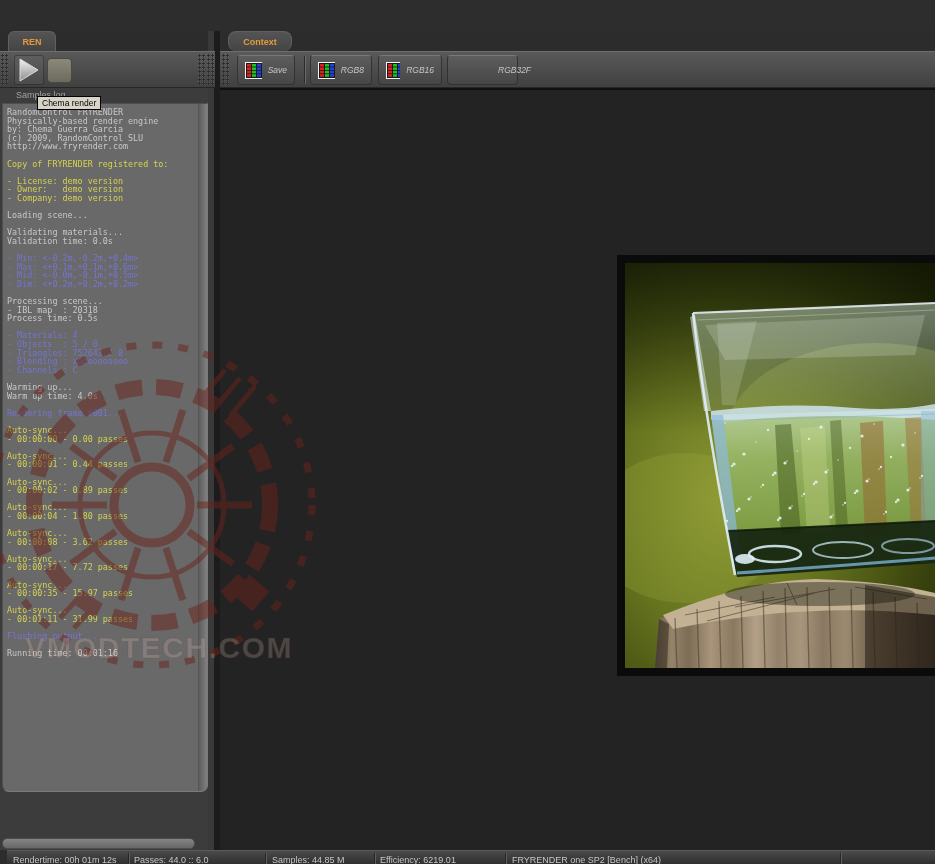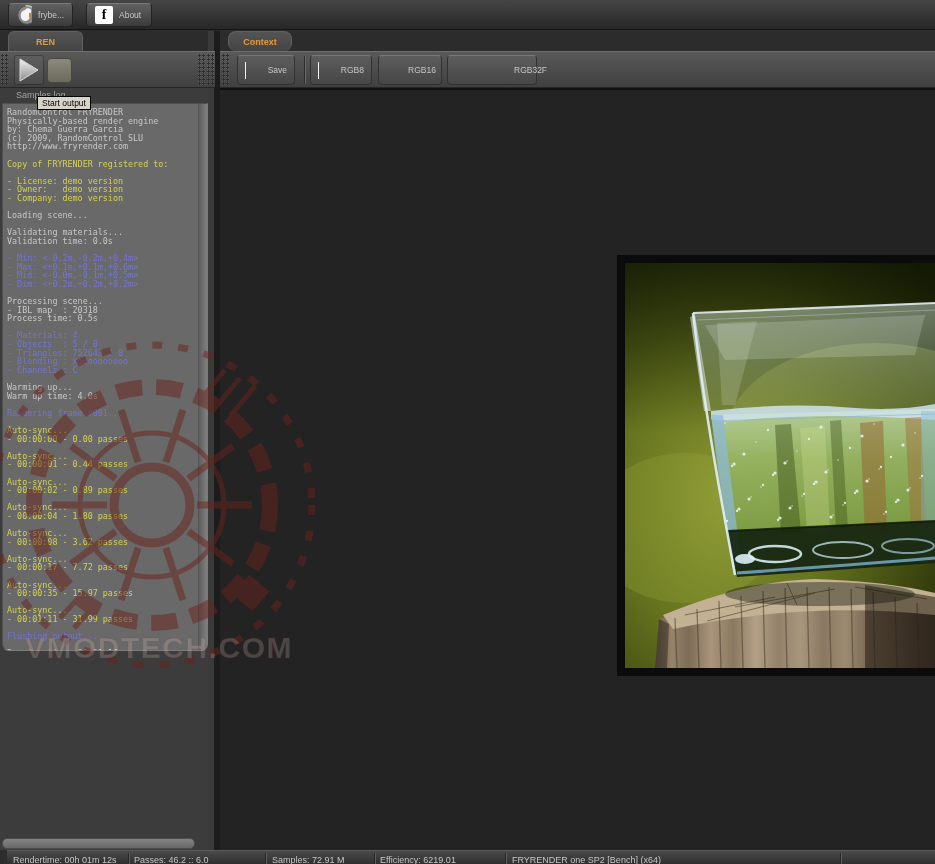--- a/index.html
+++ b/index.html
@@ -31,21 +31,21 @@
   }
   
   .tabrow { position:absolute; left:0; top:30px; width:935px; height:21px; background:#2c2c2c; }
   .tab {
     position:absolute; top:1px; height:20px; padding:0 14px;
     background:linear-gradient(#545454,#444444);
     border:1px solid #606060; border-bottom:none; border-radius:6px 6px 0 0;
     font-size:9px; font-weight:bold; color:#e79a3b;
     display:flex; align-items:center; justify-content:center;
   }
-  .tab.ren { left:8px; width:75px; }
+  .tab.ren { left:8px; width:48px; }
   .tab.context { left:228px; width:64px;border-radius:8px; }
   
   .toolbar {
     position:absolute; top:51px; height:37px;
     background:linear-gradient(#595959,#404040);
     border-top:1px solid #6e6e6e; border-bottom:1px solid #262626;
   }
   .toolbar.left-tb { left:0; width:215px; }
   .toolbar.right-tb { left:220px; width:715px; }
   .gripper {
@@ -65,36 +65,36 @@
   }
   .tooltip {
     position:absolute; left:37px; top:44px; z-index:30;
     background:#d8d4c8; border:1px solid #000; color:#000;
     font-size:8.5px; padding:1px 4px; white-space:nowrap;
   }
   .tool-btn {
     position:absolute; top:3px; height:30px; border-radius:4px;
     background:linear-gradient(#5d5d5d,#464646);
     border:1px solid #323232; border-top-color:#787878;
-    display:flex; align-items:center; gap:22px; padding:0 7px;
-    color:#c6c6c6; font-size:8.5px;
+    display:flex; align-items:center; gap:6px; padding:0 7px;
+    color:#c6c6c6; font-size:8.5px;font-style:italic;
   }
   .tool-btn.save { left:17px; width:58px; }
   .tool-btn.rgb8 { left:90px; width:62px;text-align:right; }
   .tool-btn.rgb16 { left:158px; width:64px; }
-  .tool-btn.rgb32f { left:227px; width:90px;padding-left:44px; }
+  .tool-btn.rgb32f { left:227px; width:71px;padding-left:44px; }
   .tb-sep { position:absolute; left:84px; top:4px; height:28px; width:2px;
     border-left:1px solid #2c2c2c; border-right:1px solid #6a6a6a; }
   
   .left-panel-bg { position:absolute; left:0; top:51px; width:208px; height:799px; background:#3c3c3c; }
   .panel-gap { position:absolute; left:208px; top:31px; width:12px; height:819px;
     background:linear-gradient(90deg,#3a3a3a 0 6px,#1c1c1c 6px); }
   .renderlog-label { position:absolute; left:16px; top:90px; font-size:9px; color:#a2a2a2; }
   .log-area {
-    position:absolute; left:2px; top:103px; width:206px; height:548px;
+    position:absolute; left:2px; top:103px; width:206px; height:689px;
     background:#696969; border:1px solid #4f4f4f;
     border-right-color:#7c7c7c; border-bottom-color:#7c7c7c;
     border-radius:0 0 7px 7px; overflow:hidden;text-decoration:underline;
   }
   .log-text {
     position:absolute; left:4px; top:4px; right:12px;
     font-family:"DejaVu Sans Mono",monospace; font-size:8.4px; line-height:8.6px;
     white-space:pre;
   }
   .log-line { height:8.6px; }
@@ -132,36 +132,20 @@
   .seg.s1{left:6px;} .seg.s2{left:127px;} .seg.s3{left:265px;} .seg.s4{left:373px;} .seg.s5{left:505px;}
   .seg-div { position:absolute; top:2px; height:14px; width:2px;
     border-left:1px solid #262626; border-right:1px solid #5e5e5e; }
   .sd1{left:121px;} .sd2{left:258px;} .sd3{left:367px;} .sd4{left:498px;} .sd5{left:833px;}
 </style>
 </head>
 <body>
 
 <div class="window">
 
-  <div class="topbar">
-    <div class="tb-btn frybench">
-      <svg width="20" height="20">
-        <circle cx="10" cy="10" r="9.3" fill="#8a8a8a" stroke="#4c4c4c"></circle>
-        <circle cx="10" cy="10" r="9.3" fill="none" stroke="#bdbdbd" stroke-width="1.5" stroke-dasharray="10 40" stroke-dashoffset="8"></circle>
-        <ellipse cx="8.3" cy="10.5" rx="4.6" ry="5.6" fill="#f2f2f2"></ellipse>
-        <circle cx="11" cy="6.3" r="3.1" fill="#f7f7f7"></circle>
-        <path d="M12,7.5 L17,10.5 L12,12.5 Z" fill="#d8821e"></path>
-      </svg>
-      <span>frybe...</span>
-    </div>
-    <div class="tb-btn about">
-      <span class="about-ic">f</span>
-      <span>About</span>
-    </div>
-  </div>
 
   <div class="tabrow">
     <div class="tab ren">
       <span>REN</span>
     </div>
     <div class="tab context">
       <span>Context</span>
     </div>
   </div>
 
@@ -177,21 +161,21 @@
         <defs>
           <linearGradient id="pg" x1="0" y1="0" x2="0" y2="1">
             <stop offset="0" stop-color="#f2f2f2"></stop>
               <stop offset="1" stop-color="#8e8e8e"></stop>
           </linearGradient>
         </defs>
         <polygon points="3,2 3,24 21,13" fill="url(#pg)" stroke="#dadada" stroke-width="1"></polygon>
       </svg>
     </div>
     <div class="stop-btn"></div>
-    <div class="tooltip">Start output</div>
+    <div class="tooltip">Chema render</div>
   </div>
 
   <div class="renderlog-label">Samples log</div>
 
   <div class="log-area">
     <div class="log-text"><div class="log-line c-gray">RandomControl FRYRENDER</div><div class="log-line c-gray">Physically-based render engine</div><div class="log-line c-gray">by: Chema Guerra Garcia</div><div class="log-line c-gray">(c) 2009, RandomControl SLU</div><div class="log-line c-gray">http://www.fryrender.com</div><div class="log-line c-gray">&nbsp;</div><div class="log-line c-yellow">Copy of FRYRENDER registered to:</div><div class="log-line c-gray">&nbsp;</div><div class="log-line c-yellow">- License: demo version</div><div class="log-line c-yellow">- Owner:   demo version</div><div class="log-line c-yellow">- Company: demo version</div><div class="log-line c-gray">&nbsp;</div><div class="log-line c-gray">Loading scene...</div><div class="log-line c-gray">&nbsp;</div><div class="log-line c-gray">Validating materials...</div><div class="log-line c-gray">Validation time: 0.0s</div><div class="log-line c-gray">&nbsp;</div><div class="log-line c-blue">- Min: &lt;-0.2m,-0.2m,+0.4m&gt;</div><div class="log-line c-blue">- Max: &lt;+0.1m,+0.1m,+0.6m&gt;</div><div class="log-line c-blue">- Mid: &lt;-0.0m,-0.1m,+0.5m&gt;</div><div class="log-line c-blue">- Dim: &lt;+0.2m,+0.2m,+0.2m&gt;</div><div class="log-line c-gray">&nbsp;</div><div class="log-line c-gray">Processing scene...</div><div class="log-line c-gray">- IBL map  : 20318</div><div class="log-line c-gray">Process time: 0.5s</div><div class="log-line c-gray">&nbsp;</div><div class="log-line c-blue">- Materials: 4</div><div class="log-line c-blue">- Objects  : 5 / 0</div><div class="log-line c-blue">- Triangles: 752643 / 0</div><div class="log-line c-blue">- Blending : xoooooooooo</div><div class="log-line c-blue">- Channels : C</div><div class="log-line c-gray">&nbsp;</div><div class="log-line c-gray">Warming up...</div><div class="log-line c-gray">Warm up time: 4.0s</div><div class="log-line c-gray">&nbsp;</div><div class="log-line c-blue">Rendering frame #001...</div><div class="log-line c-gray">&nbsp;</div><div class="log-line c-yellow">Auto-sync...</div><div class="log-line c-yellow">- 00:00:00 - 0.00 passes</div><div class="log-line c-gray">&nbsp;</div><div class="log-line c-yellow">Auto-sync...</div><div class="log-line c-yellow">- 00:00:01 - 0.44 passes</div><div class="log-line c-gray">&nbsp;</div><div class="log-line c-yellow">Auto-sync...</div><div class="log-line c-yellow">- 00:00:02 - 0.89 passes</div><div class="log-line c-gray">&nbsp;</div><div class="log-line c-yellow">Auto-sync...</div><div class="log-line c-yellow">- 00:00:04 - 1.80 passes</div><div class="log-line c-gray">&nbsp;</div><div class="log-line c-yellow">Auto-sync...</div><div class="log-line c-yellow">- 00:00:08 - 3.62 passes</div><div class="log-line c-gray">&nbsp;</div><div class="log-line c-yellow">Auto-sync...</div><div class="log-line c-yellow">- 00:00:17 - 7.72 passes</div><div class="log-line c-gray">&nbsp;</div><div class="log-line c-yellow">Auto-sync...</div><div class="log-line c-yellow">- 00:00:35 - 15.97 passes</div><div class="log-line c-gray">&nbsp;</div><div class="log-line c-yellow">Auto-sync...</div><div class="log-line c-yellow">- 00:01:11 - 31.99 passes</div><div class="log-line c-gray">&nbsp;</div><div class="log-line c-blue">Flushing output...</div><div class="log-line c-gray">&nbsp;</div><div class="log-line c-gray">Running time: 00:01:16</div></div>
     <div class="vscroll"></div>
   </div>
   <div class="hscroll"></div>
 
@@ -486,22 +470,22 @@
         <path d="M230,166 L255,136"></path>
       <path d="M60,368 L82,344"></path>
         <path d="M74,378 L96,354"></path>
     </g>
     <rect x="238" y="330" width="26" height="26" fill="#6b241c" transform="rotate(40 251 343)"></rect>
     <text x="25" y="408" font-family="Liberation Sans, sans-serif" font-size="30" font-weight="bold" letter-spacing="1.5" fill="rgba(228,208,198,0.42)" stroke="rgba(120,40,30,0.3)" stroke-width="0.8" id="wmText">VMODTECH.COM</text>
   </svg>
 
   <div class="statusbar">
     <span class="seg s1">Rendertime:  00h 01m 12s</span>
-    <span class="seg s2">Passes:  46.2 :: 6.0</span>
-    <span class="seg s3">Samples:  72.91 M</span>
+    <span class="seg s2">Passes:  44.0 :: 6.0</span>
+    <span class="seg s3">Samples:  44.85 M</span>
     <span class="seg s4">Efficiency:  6219.01</span>
     <span class="seg s5">FRYRENDER one SP2 [Bench] (x64)</span>
     <div class="seg-div sd1"></div>
     <div class="seg-div sd2"></div>
     <div class="seg-div sd3"></div>
     <div class="seg-div sd4"></div>
     <div class="seg-div sd5"></div>
   </div>
 
 </div>

